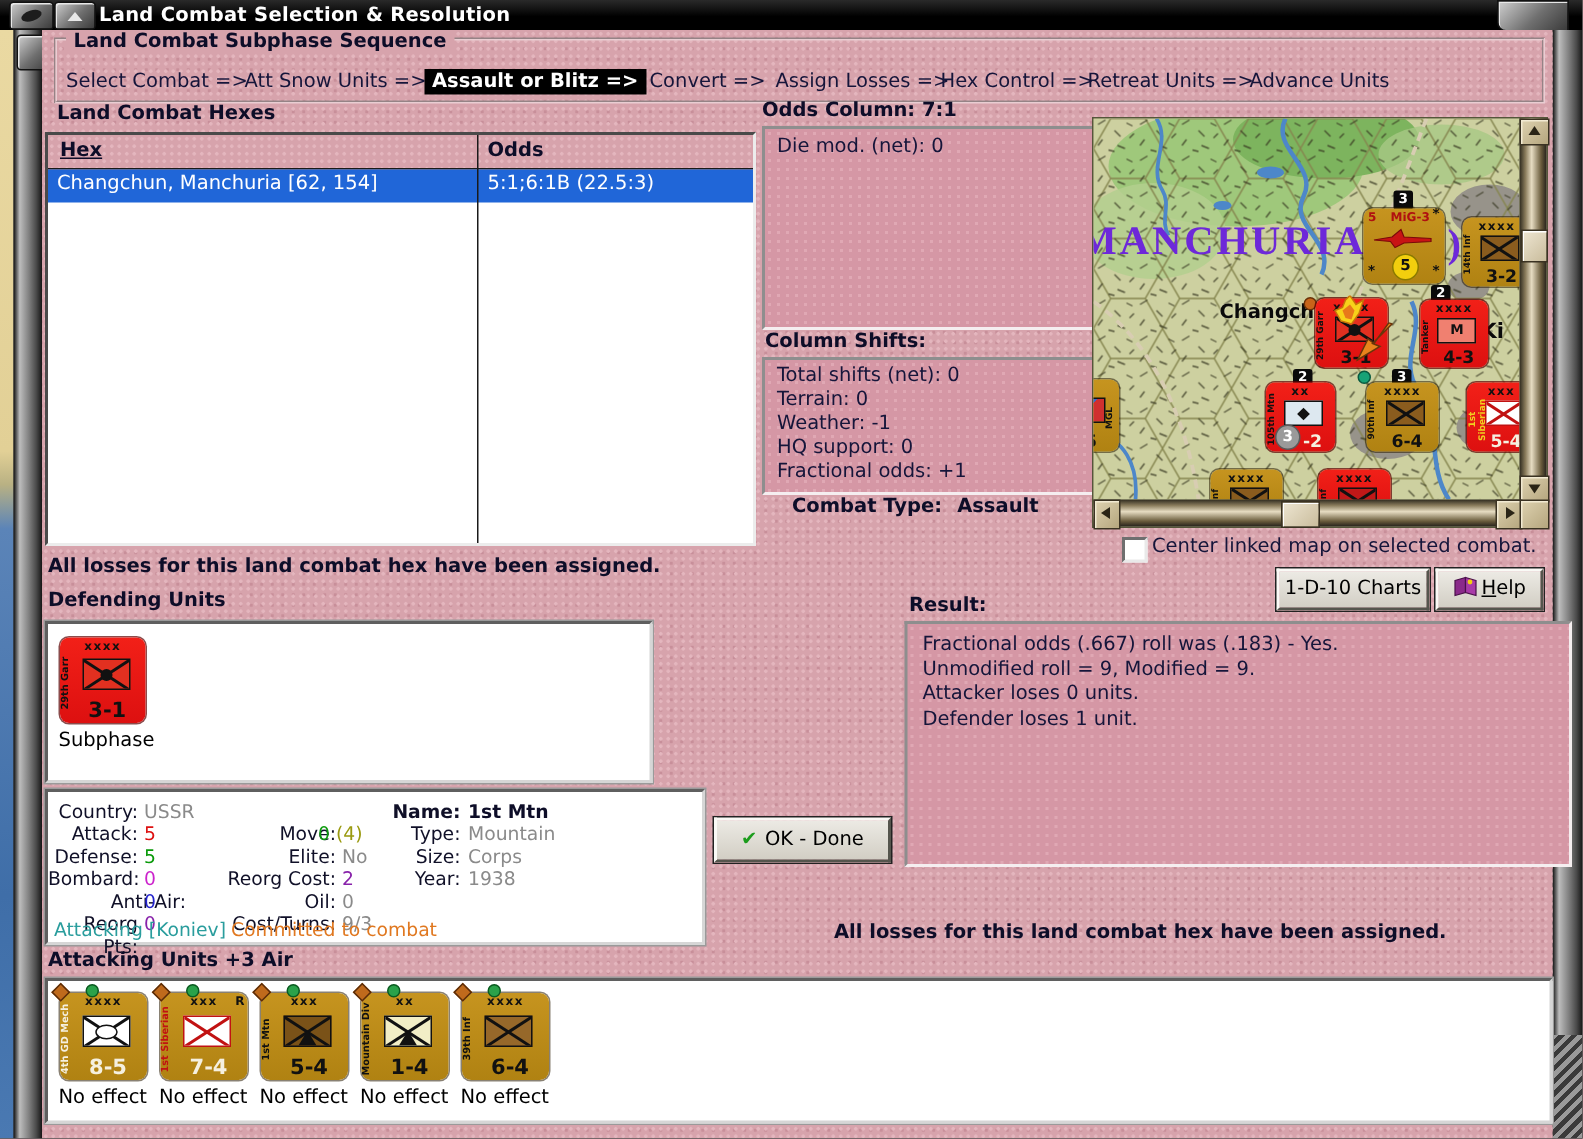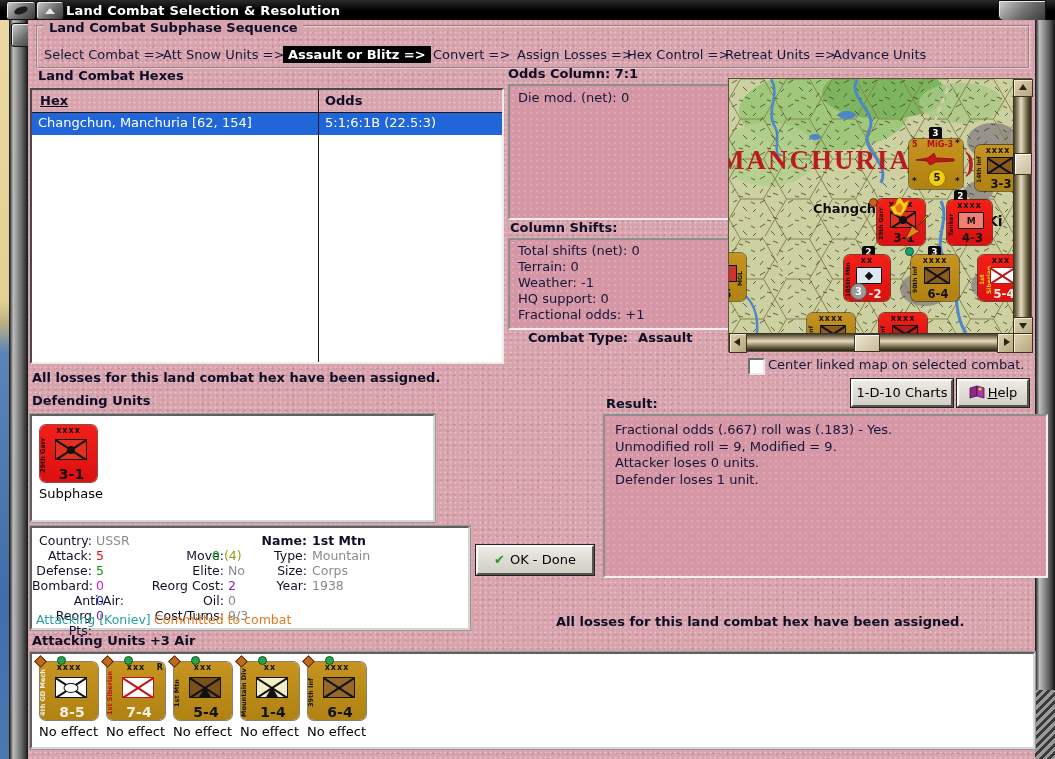--- a/index.html
+++ b/index.html
@@ -80,21 +80,21 @@
   .tri-lf{width:0;height:0;border-top:4px solid transparent;border-bottom:4px solid transparent;border-right:6px solid #2a2416;margin:4px auto 0 4px;}
   .tri-rt{width:0;height:0;border-top:4px solid transparent;border-bottom:4px solid transparent;border-left:6px solid #2a2416;margin:4px auto 0 6px;}
   
   .v-gray{color:#8a8a8a;} .v-red{color:#dd1111;} .v-green{color:#0a9a0a;} .v-mag{color:#cc22cc;}
   .v-blue{color:#2222cc;} .v-purp{color:#8822aa;} .v-olive{color:#9a9a10;} .v-teal{color:#2a9d9d;} .v-orng{color:#e07820;}
   .slabel{position:absolute;text-align:right;color:#101028;}
   .sval{position:absolute;}
   .stats-line{font-size:12.5px;}
   .map-town{position:absolute;font-weight:bold;color:#0a0a0a;font-size:13px;text-shadow:0 0 2px rgba(230,230,200,.8);}
   .region{position:absolute;font-family:"Liberation Serif","DejaVu Serif",serif;font-weight:bold;
-          color:#b91c1c;font-size:27px;letter-spacing:2px;white-space:nowrap;}
+          color:#6d28d9;font-size:27px;letter-spacing:2px;white-space:nowrap;}
   .chkbox{width:13px;height:13px;background:#fff;border:2px solid;border-color:#6f6f6f #e9e9e9 #e9e9e9 #6f6f6f;}
 </style>
 </head>
 <body>
 
 <div id="app">
 
   <div class="abs behind-left" style="left:0;top:20px;width:9px;height:739px;"></div>
 
   <div class="abs titlebar">
@@ -220,21 +220,21 @@
         </div>
 
         
         <div class="counter tan small" style="left:246px;top:66px;width:46px;height:46px;">
           <span class="c-size">xxxx</span>
           <span class="c-name">14th Inf</span>
           <span class="sym" style="background:#8a5c1e;">
               <i class="xa"></i>
               <i class="xb"></i>
             </span>
-          <span class="c-str">3-3</span>
+          <span class="c-str">3-2</span>
         </div>
 
         
         <div class="counter red small" style="left:148px;top:120px;width:48px;height:46px;">
           <span class="c-size">xxxx</span>
           <span class="c-name">29th Garr</span>
           <span class="sym" style="background:#e23020;">
               <i class="xa"></i>
               <i class="xb"></i>
               <span class="gdot"></span>

